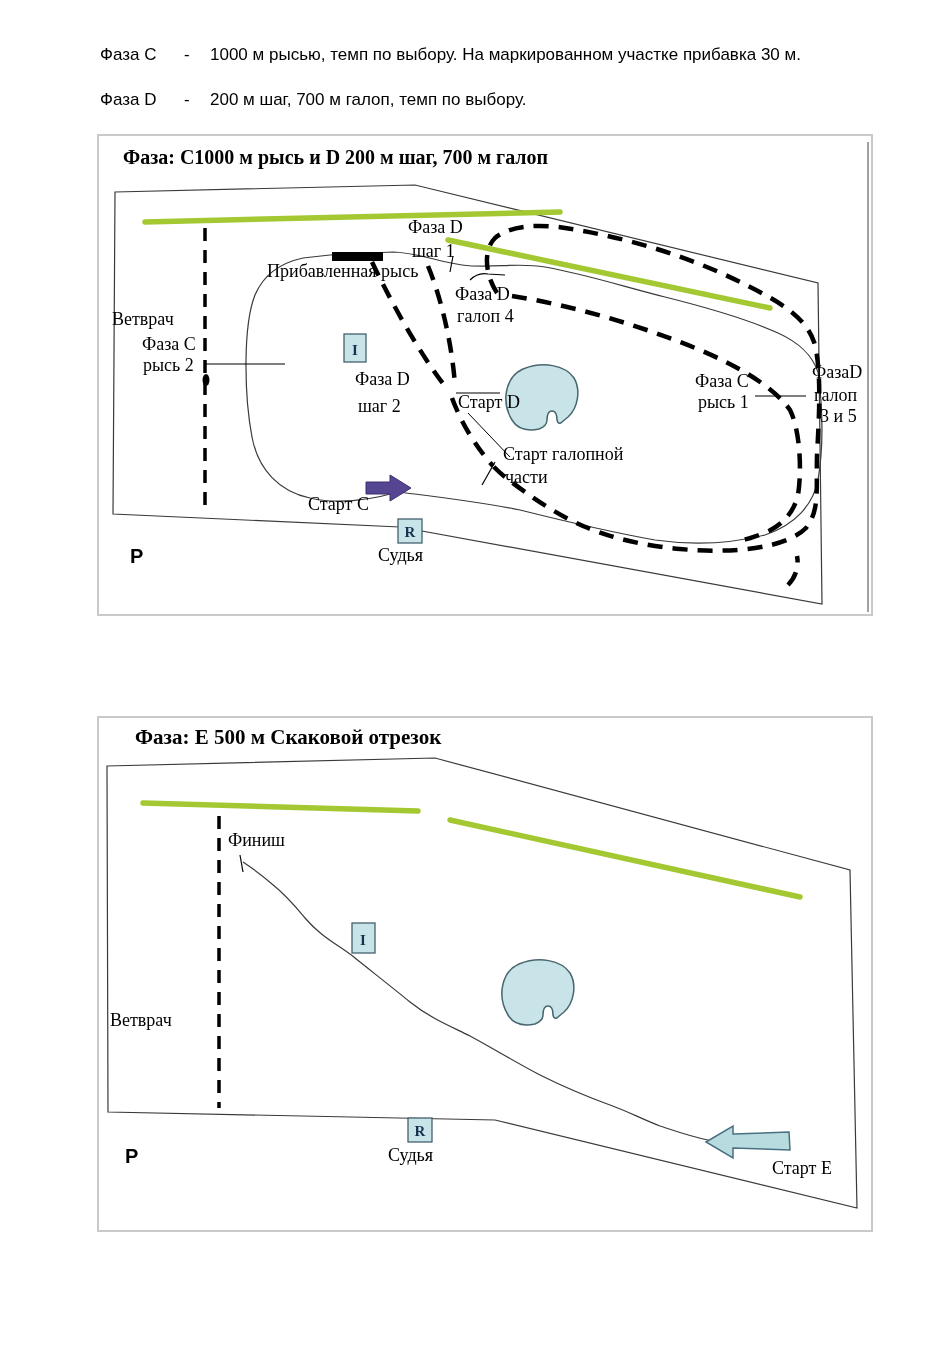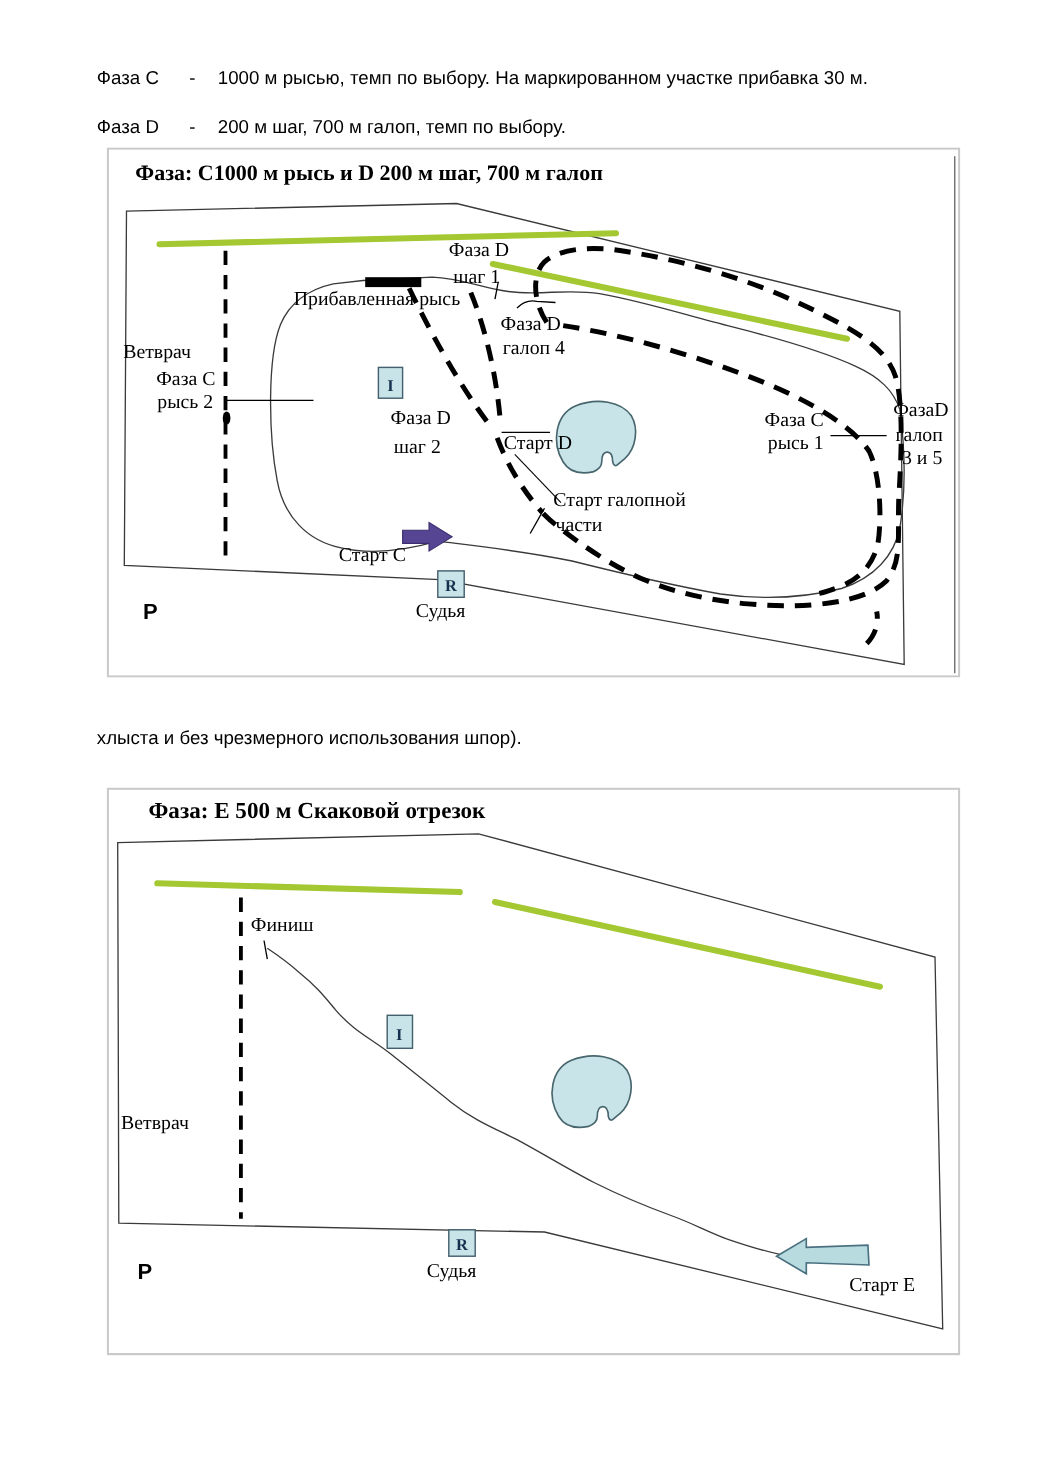--- a/index.html
+++ b/index.html
@@ -1,18 +1,18 @@
 <!DOCTYPE html>
 <html><head>
 <meta charset="utf-8">
 <style>
   html,body{margin:0;padding:0;background:#fff;}
   .page{position:relative;width:951px;height:1345px;background:#ffffff;overflow:hidden;
         font-family:"Liberation Sans",sans-serif;color:#000;}
-  .para{position:absolute;left:88px;width:792px;font:17px/1.35 "Liberation Sans",sans-serif;margin-top:16px;}
+  .para{position:absolute;left:100px;width:792px;font:17px/1.35 "Liberation Sans",sans-serif;}
   .plabel{display:inline-block;width:84px;}
   .pdash{display:inline-block;width:26px;}
   .just{text-align:justify;text-align-last:justify;}
   svg{position:absolute;display:block;}
   svg text{white-space:pre;}
   .dl{font:18px "Liberation Serif",serif;fill:#000;}
   .dt1{font:bold 20px "Liberation Serif",serif;fill:#000;}
   .dt2{font:bold 21px "Liberation Serif",serif;fill:#000;}
   .pl{font:bold 20px "Liberation Sans",sans-serif;fill:#000;}
   .mk{font:bold 15px "Liberation Serif",serif;fill:#15314f;}
@@ -100,23 +100,20 @@
     <text class="dl" x="717" y="267">галоп</text>
     <text class="dl" x="723" y="288">3 и 5</text>
     <text class="dl" x="406" y="326">Старт галопной</text>
     <text class="dl" x="408" y="349">части</text>
     <text class="dl" x="211" y="376">Старт C</text>
     <text class="dl" x="281" y="427">Судья</text>
     <text class="pl" x="33" y="429">P</text>
   </svg>
 
   <div class="para" style="top:644px">
-    <div>
-      <span>хлыста и без чрезмерного использования шпор).</span>
-    </div>
   </div>
 
   <svg style="left:97px;top:716px" width="776" height="517" viewBox="0 0 776 517">
     <rect x="1" y="1" width="774" height="514" fill="#ffffff" stroke-width="2" stroke="#c9c9c9"></rect>
     <text class="dt2" x="38" y="28">Фаза: E 500 м Скаковой отрезок</text>
 
     <path class="thin" d="M 10,50 L 338,42 L 753,154 L 760,492 L 398,404 L 11,396 Z"></path>
 
     <line x1="46" y1="87" x2="321" y2="95" stroke-width="5.5" stroke-linecap="round" stroke="#a3c832"></line>
     <line x1="353" y1="104" x2="703" y2="181" stroke-width="5.5" stroke-linecap="round" stroke="#a3c832"></line>

